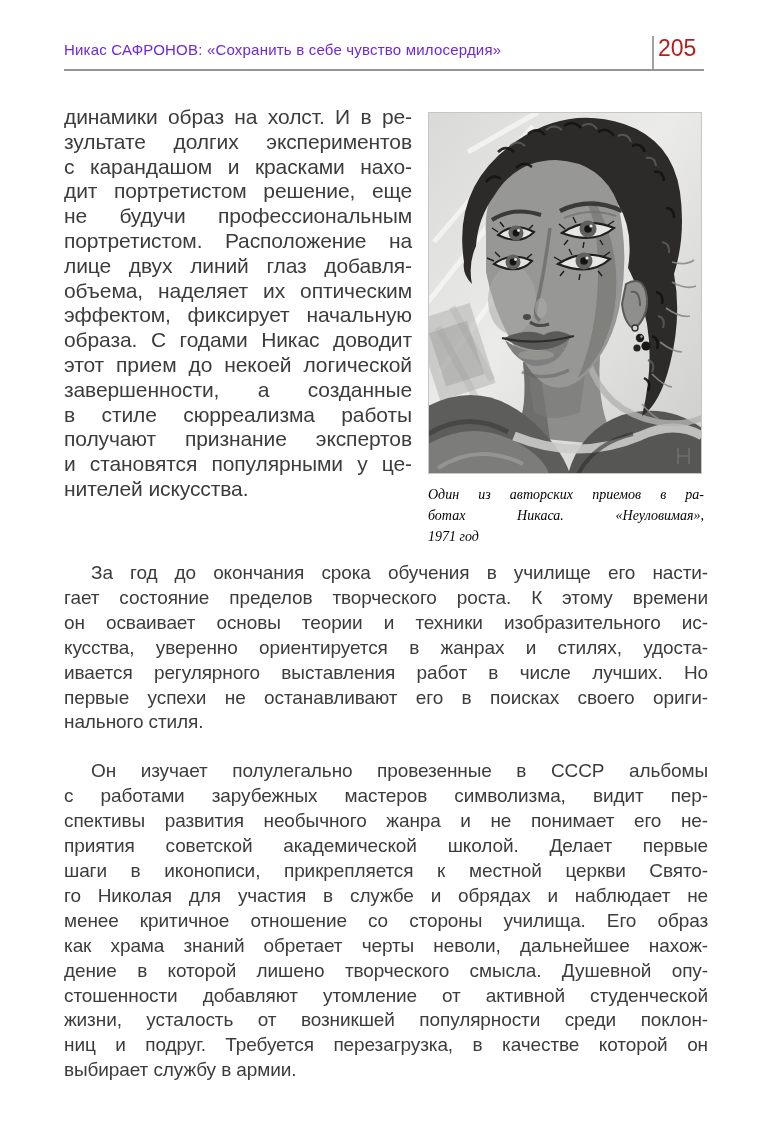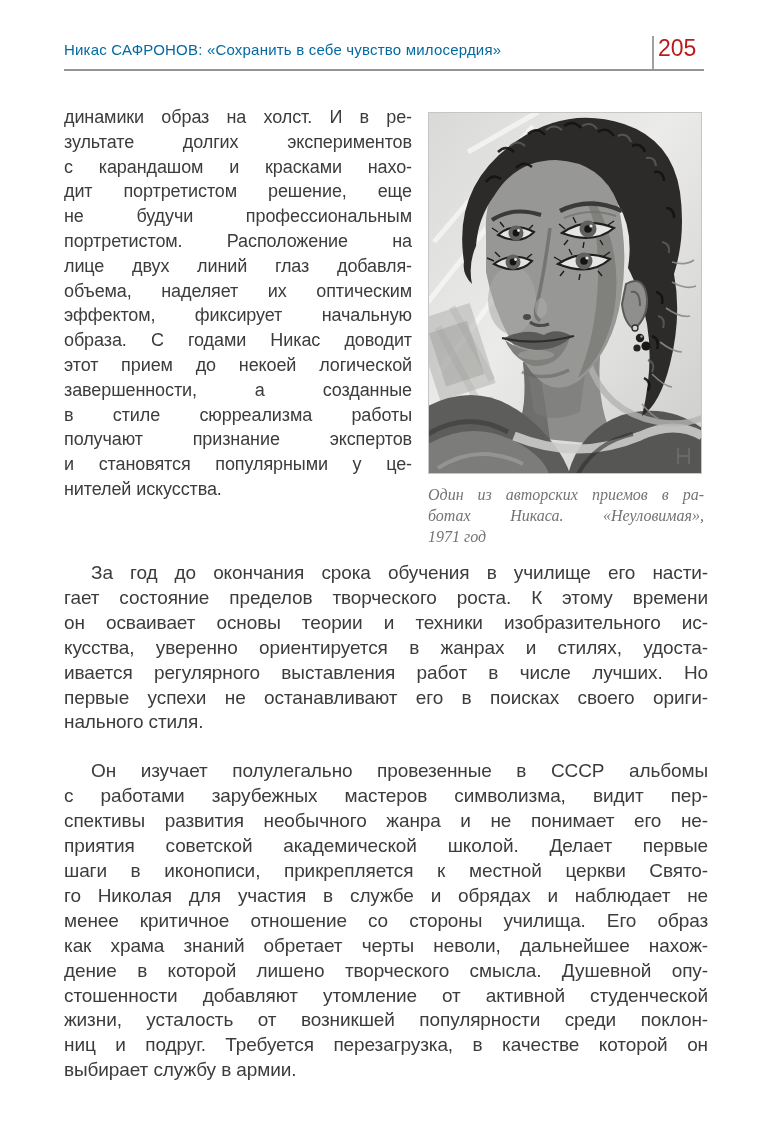--- a/index.html
+++ b/index.html
@@ -8,21 +8,21 @@
     width: 770px; height: 1141px;
     background: #ffffff;
     margin: 0 auto;
     overflow: hidden;
     font-family: "Liberation Sans", sans-serif;
     color: #3c3c3c;
   }
   
   .running-title {
     position: absolute; left: 64px; top: 41px;
-    font-size: 15px; letter-spacing: 0.2px; color: #0369a1;
+    font-size: 15px; letter-spacing: 0.2px; color: #6d28d9;
     white-space: nowrap;
   }
   .header-vsep {
     position: absolute; left: 652px; top: 36px;
     width: 2px; height: 34px; background: #a0a0a0;
   }
   .page-number {
     position: absolute; left: 658px; top: 35px;
     font-size: 23px; color: #b91c1c;
   }
@@ -34,34 +34,34 @@
   .tline {
     text-align: justify;
     text-align-last: justify;
     letter-spacing: -0.1px;
   }
   .tline-last { text-align-last: left; }
   
   .left-col {
     position: absolute; left: 64px; top: 105px;
     width: 348px;
-    font-size: 18px; line-height: 24.8px;
+    font-size: 21px; line-height: 24.8px;
   }
   
   .figure {
     position: absolute; left: 428px; top: 112px;
     width: 274px; height: 362px;
   }
   .figure svg { display: block; }
   .caption {
     position: absolute; left: 428px; top: 484px;
     width: 276px;
     font-family: "Liberation Serif", serif;
     font-style: italic;
-    font-size: 16px; line-height: 21px; color: #737373;
+    font-size: 14px; line-height: 21px; color: #000000;
   }
   .caption .tline { letter-spacing: 0; }
   
   .body-text {
     position: absolute; left: 64px; top: 561px;
     width: 644px;
     font-size: 19px; line-height: 24.9px;
   }
   .para .tline:first-child { text-indent: 27px; }
   .para + .para { margin-top: 24px; }

